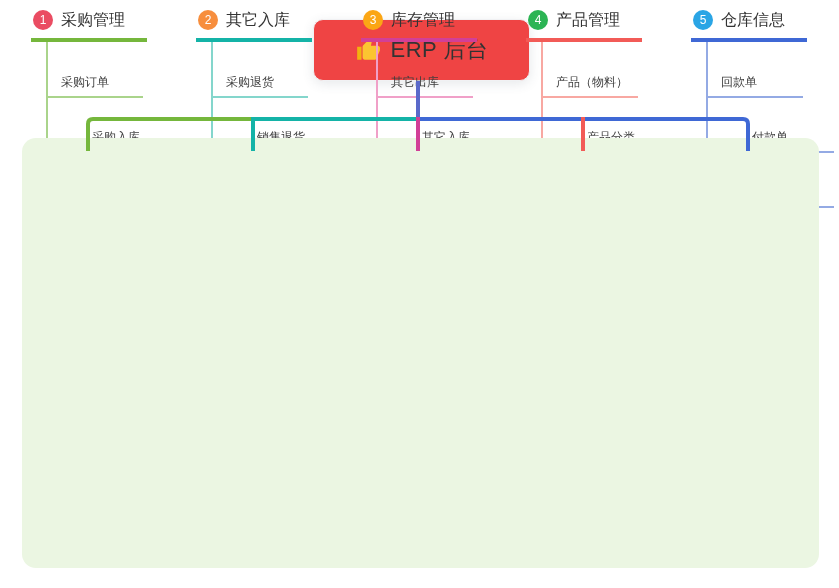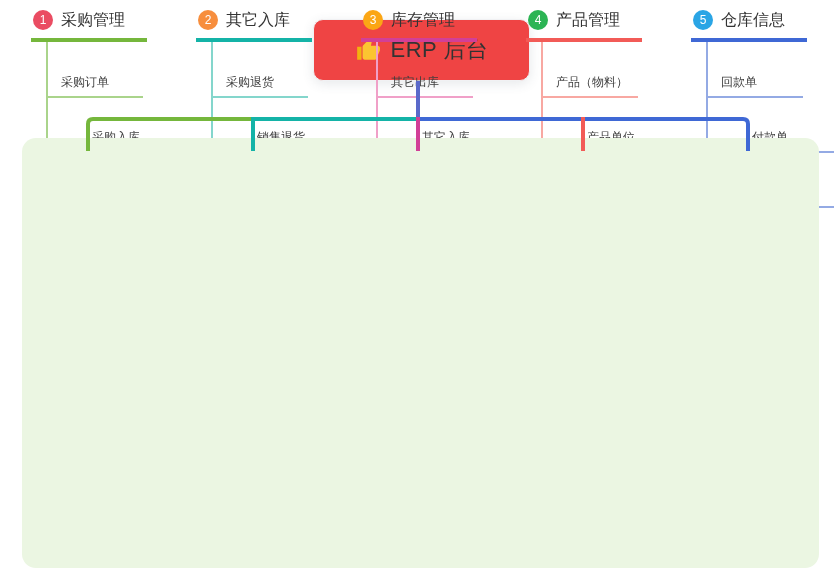--- a/index.html
+++ b/index.html
@@ -175,20 +175,21 @@
     </ul>
   </div>
 
   <div class="branch" style="left: 526px; --line: #f25b57; --light: #f8a8a2; --badge: #2cb454;">
     <div class="branch-title">
       <span class="badge">4</span>
       <span class="title-text">产品管理</span>
     </div>
     <ul class="child-list">
       <li class="child-item">产品（物料）</li>
+      <li class="child-item">产品分类</li>
       <li class="child-item">产品单位</li>
     </ul>
   </div>
 
   <div class="branch" style="left: 691px; --line: #3f68d5; --light: #94aae4; --badge: #2aa5e5;">
     <div class="branch-title">
       <span class="badge">5</span>
       <span class="title-text">仓库信息</span>
     </div>
     <ul class="child-list">

